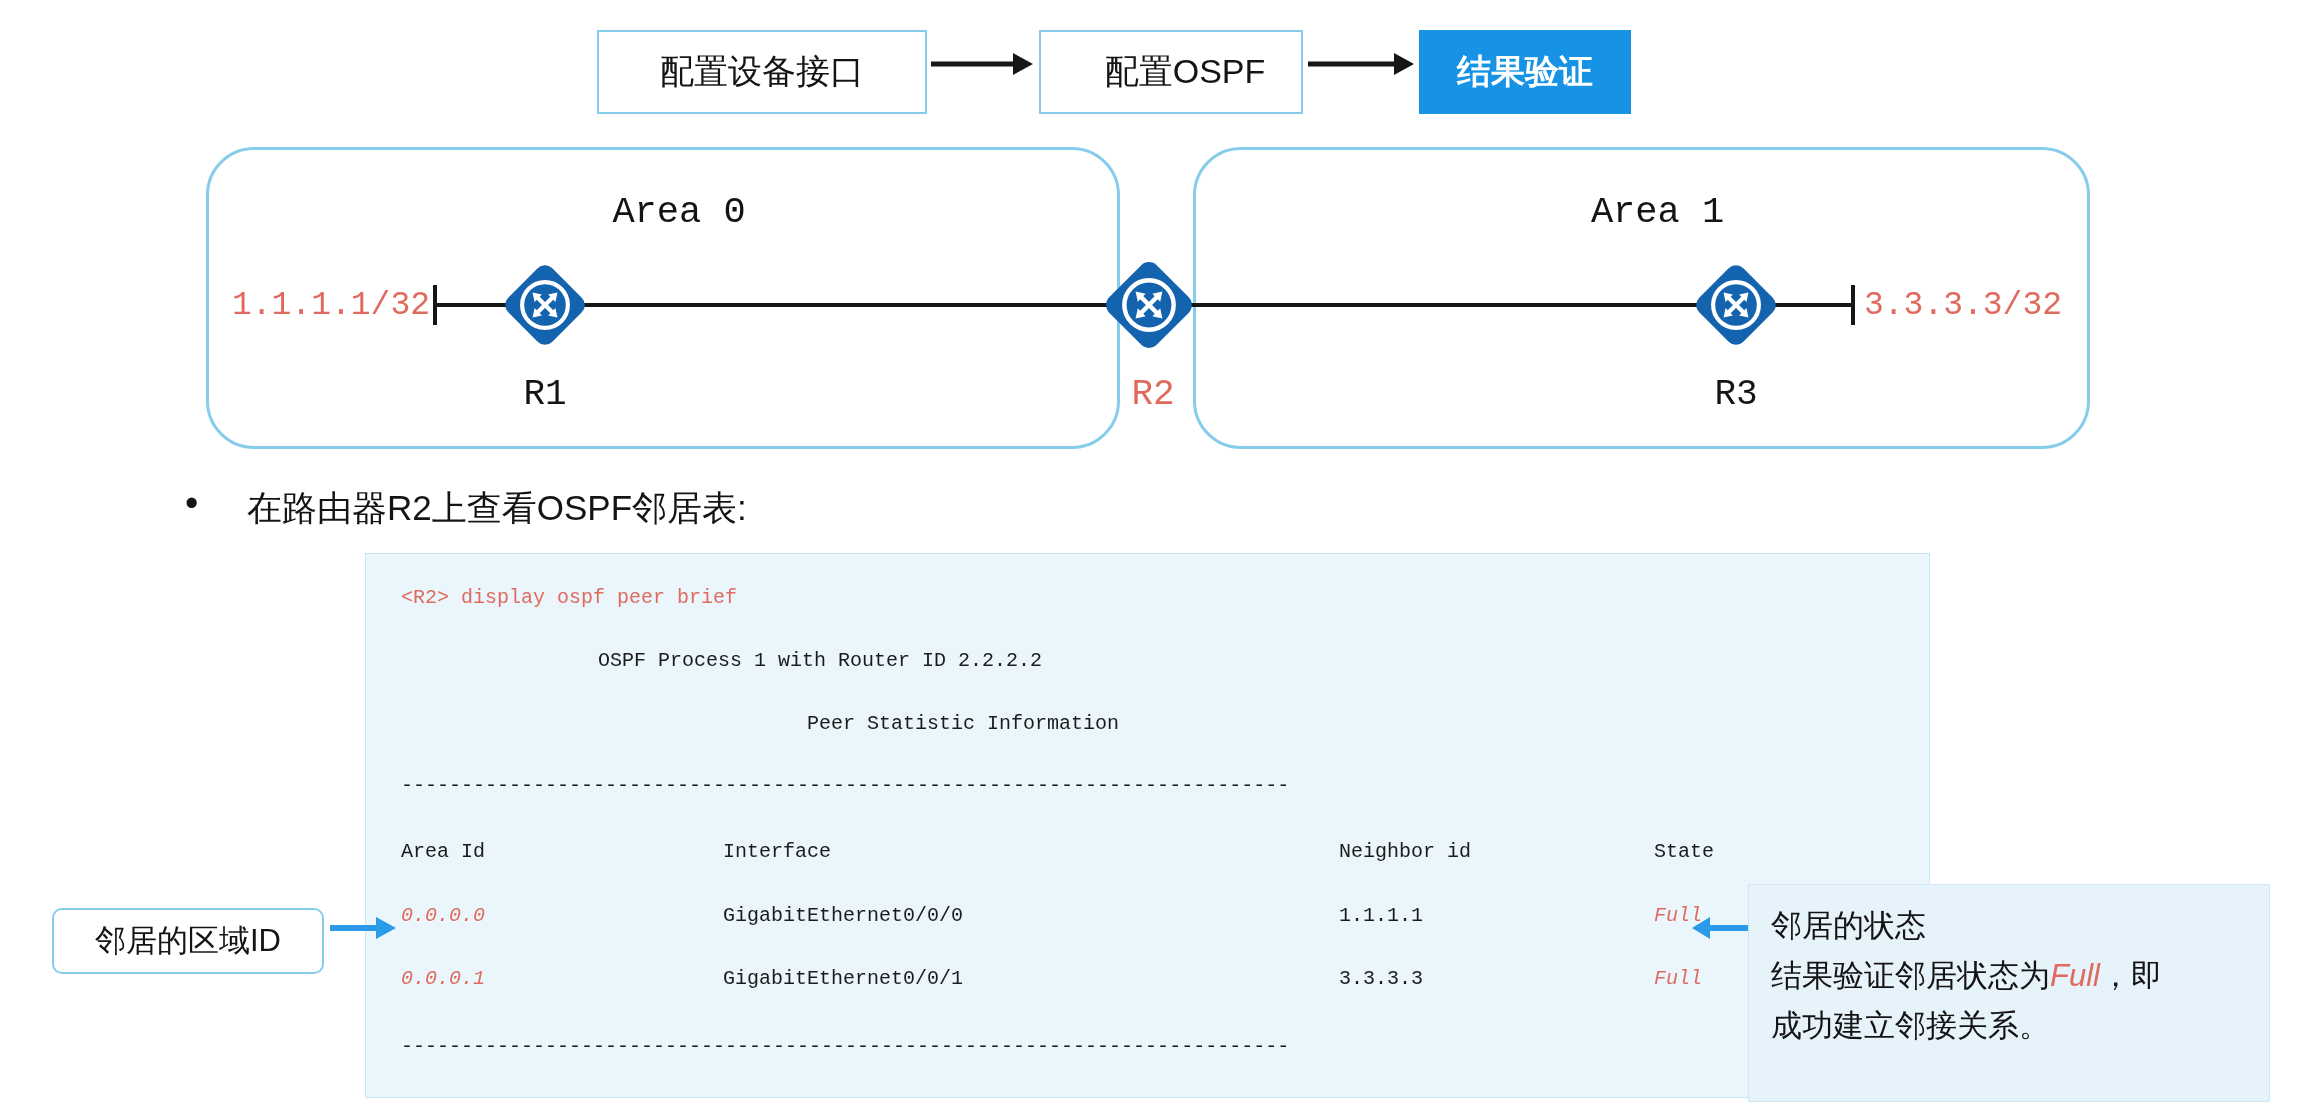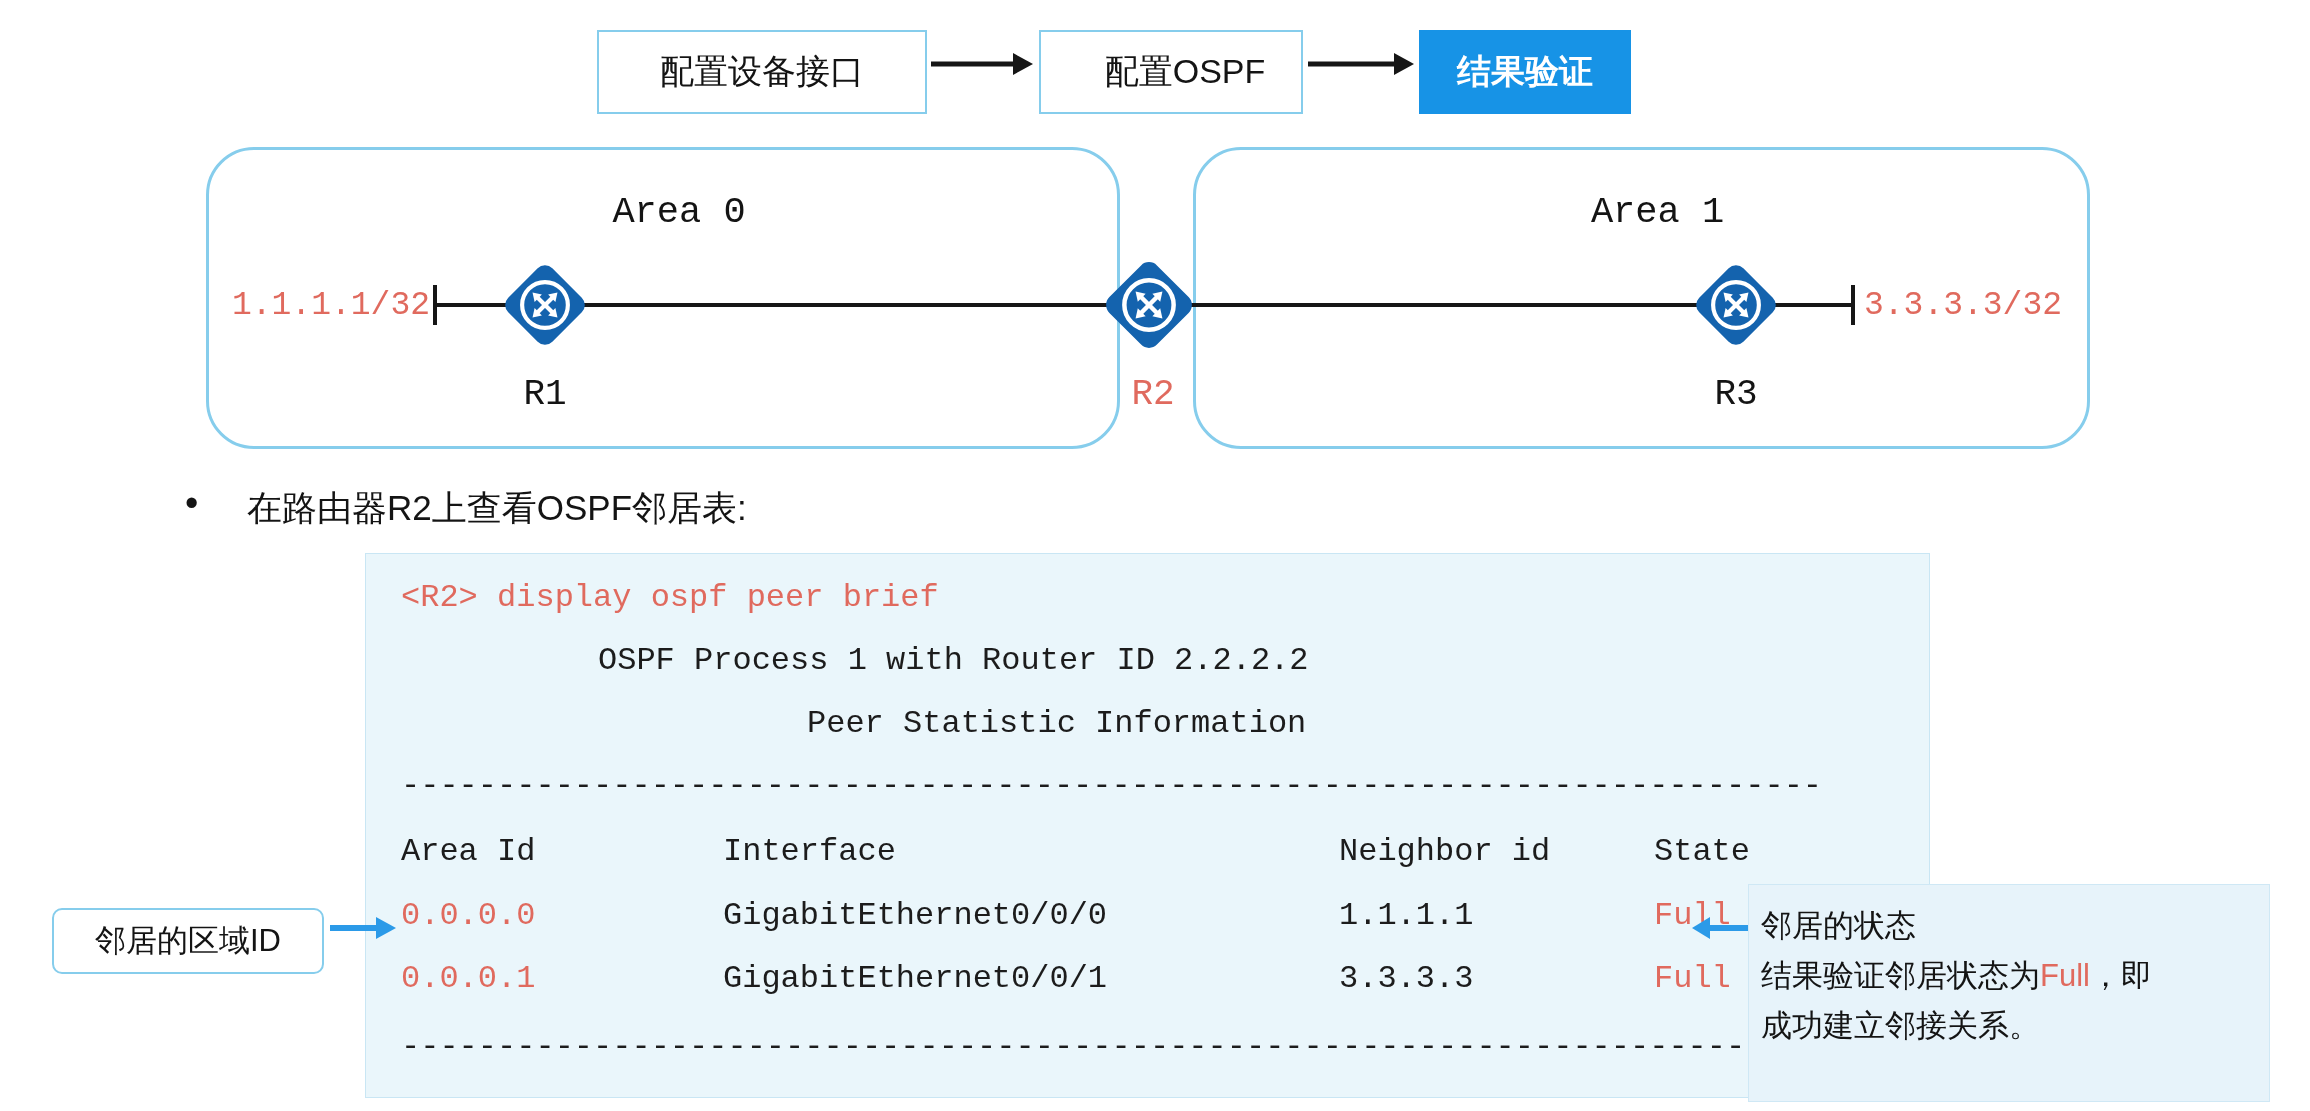--- a/index.html
+++ b/index.html
@@ -58,49 +58,49 @@
   .bullet      { position:absolute; left:185px; top:482px; font-size:38px; color:#141414; }
   .bullet-text { position:absolute; left:247px; top:485px; font-size:35px; color:#141414; white-space:nowrap; }
 
   
   .console {
     position:absolute; left:365px; top:553px; width:1565px; height:545px;
     background:#eaf6fb; border:1px solid #c9e6f4;
   }
   .cline {
     position:absolute; font-family:"Liberation Mono","DejaVu Sans Mono",monospace;
-    font-size:32px; line-height:40px; color:#1c1c1c; white-space:nowrap;
+    font-size:20px; line-height:40px; color:#1c1c1c; white-space:nowrap;
   }
   .cmd  { left:35px;  top:24px; color:#e06a5e; }
   .l1   { left:232px; top:87px; }
   .l2   { left:441px; top:150px; }
   .div1 { left:35px;  top:212px; }
   .div2 { left:35px;  top:473px; }
   .t-hdr { top:278px; }
   .t-r1  { top:342px; }
   .t-r2  { top:405px; }
   .c1 { left:35px; }
   .c2 { left:357px; }
   .c3 { left:973px; }
   .c4 { left:1288px; }
-  .red { color:#e06a5e; }
+  .red { color:#e06a5e;font-style:italic; }
 
   
   .callout-left {
     position:absolute; left:52px; top:899px; width:272px; height:66px;
     border:2px solid #86cdec; border-radius:10px; background:#ffffff;
     display:flex; align-items:center; justify-content:center;
     font-size:31px; color:#141414; white-space:nowrap;margin-top:9px;
   }
   #leftArrow  { left:330px;  top:906px; }
   #rightArrow { left:1690px; top:906px; }
   .callout-right {
     position:absolute; left:1748px; top:884px; width:522px; height:218px;
     background:#e7f3fa; border:1px solid #cfe8f5;
-    padding:16px 12px; font-size:31px; line-height:50px; color:#141414;
+    padding:16px 22px; font-size:31px; line-height:50px; color:#141414;
   }
   .callout-right .row { white-space:nowrap; }
 </style>
 </head>
 <body>
 
 <div class="page">
 
   <div class="flow-step step1">配置设备接口</div>
   <svg class="arrow" id="flowArrow1" width="106" height="48" viewBox="0 0 106 48">

